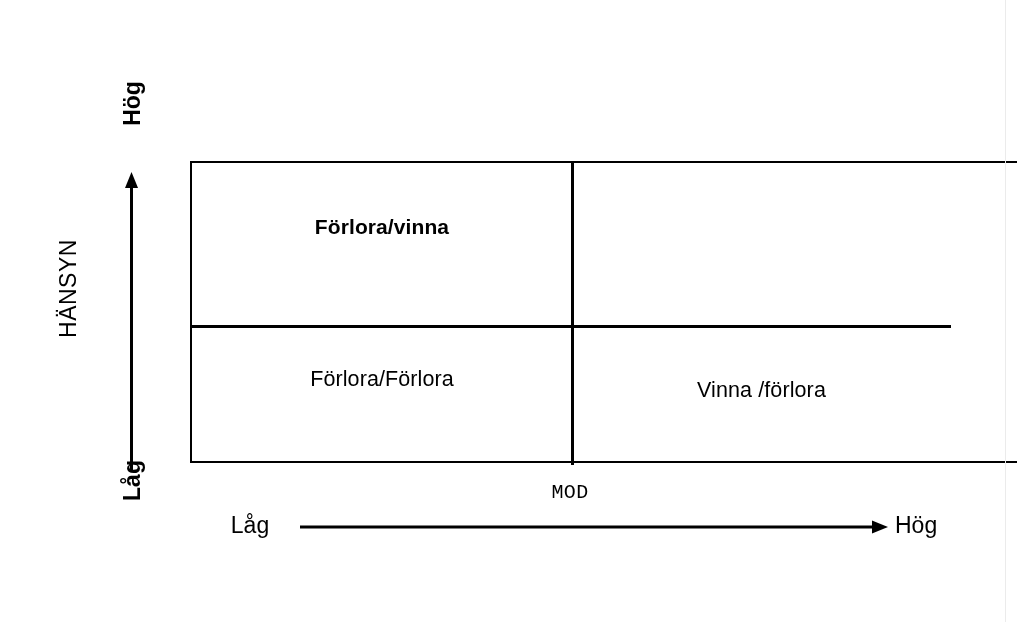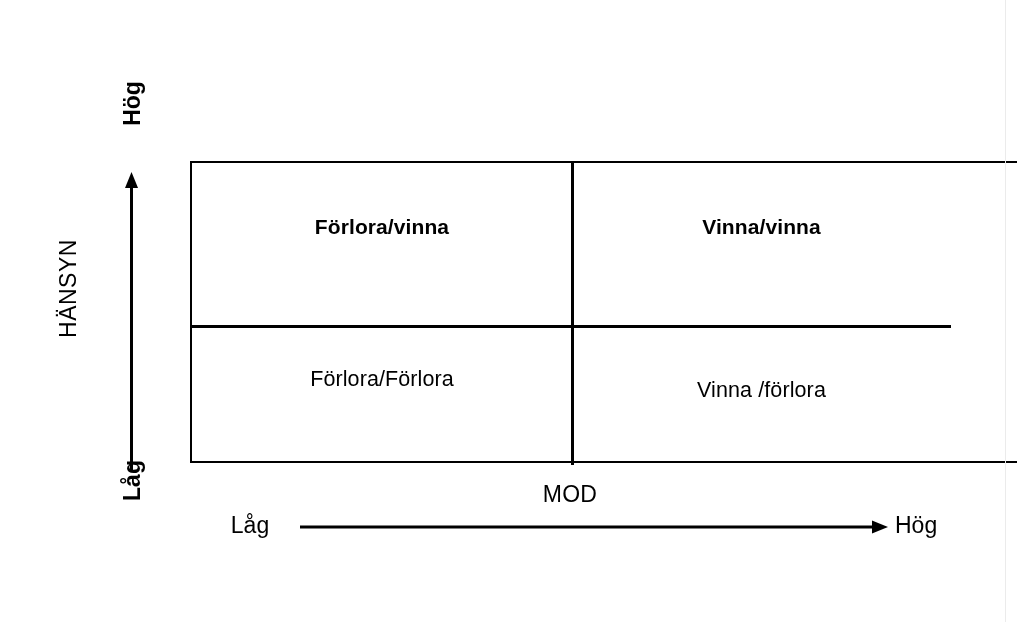--- a/index.html
+++ b/index.html
@@ -119,24 +119,25 @@
     white-space: nowrap;
   }
 
   
   #x-axis-title {
     position: absolute;
     left: 470px;
     top: 481px;
     width: 200px;
     text-align: center;
-    font-size: 23px;
+    font-size: 20px;
     font-weight: normal;
     letter-spacing: 0.3px;
     white-space: nowrap;
+    font-family: Liberation Mono, monospace;
   }
   #x-axis-arrow {
     position: absolute;
     left: 300px;
     top: 515px;
     width: 590px;
     height: 24px;
   }
   #x-axis-low {
     position: absolute;
@@ -186,23 +187,20 @@
   <div id="y-axis-title">HÄNSYN</div>
 
   <div id="y-axis-low">Låg</div>
 
   <div id="matrix">
 
     <div class="quadrant q-tl">
       <span class="quad-label bold">Förlora/vinna</span>
     </div>
 
-    <div class="quadrant q-tr">
-      <span class="quad-label bold">Vinna/vinna</span>
-    </div>
 
     <div class="quadrant q-bl">
       <span class="quad-label regular">Förlora/Förlora</span>
     </div>
 
     <div class="quadrant q-br">
       <span class="quad-label regular">Vinna /förlora</span>
     </div>
 
     <div id="divider-vertical"></div>

